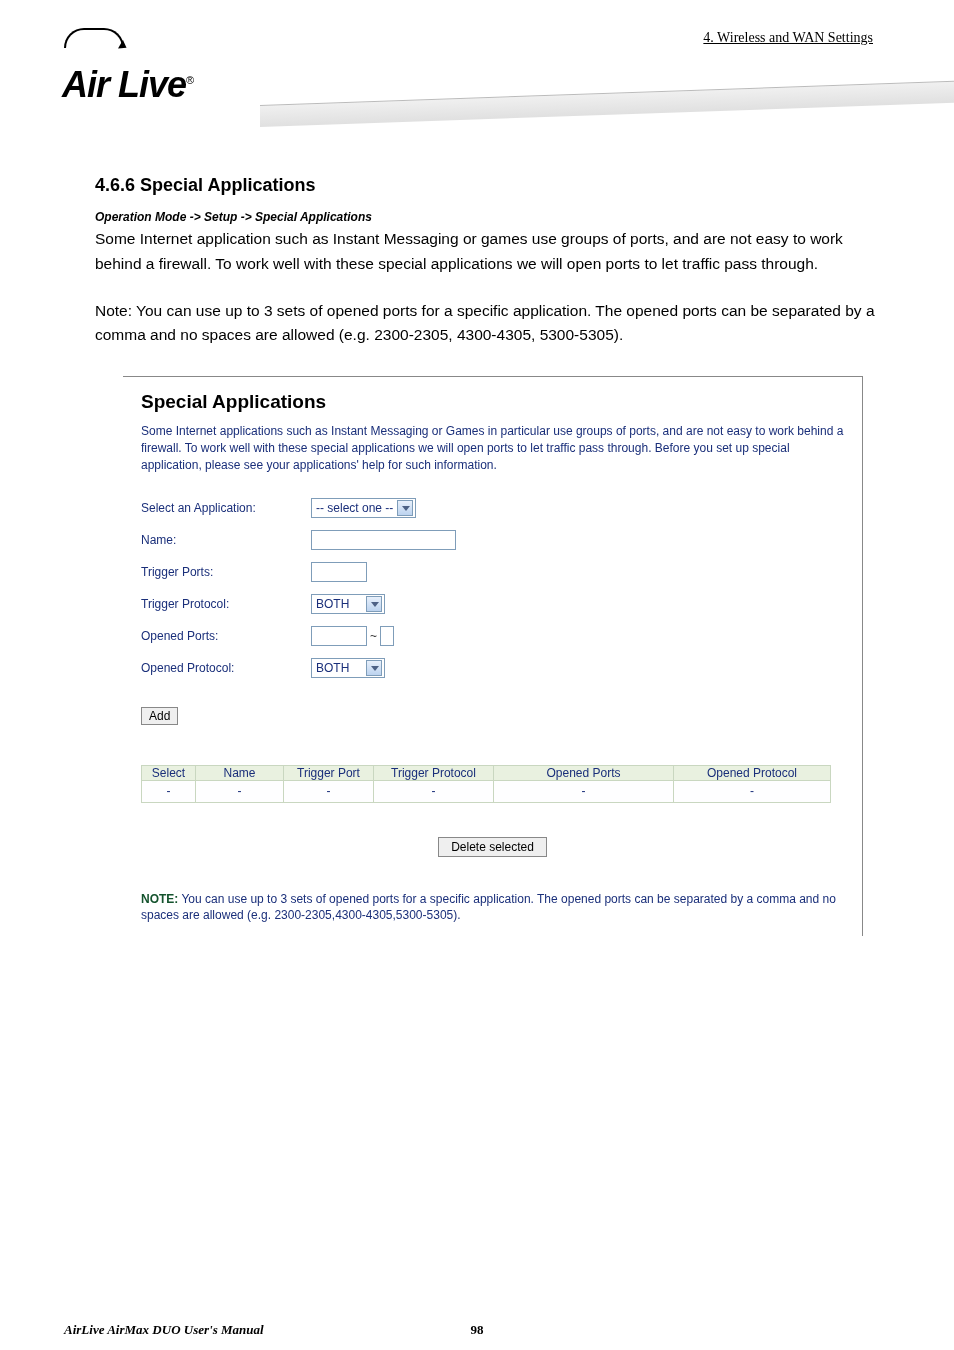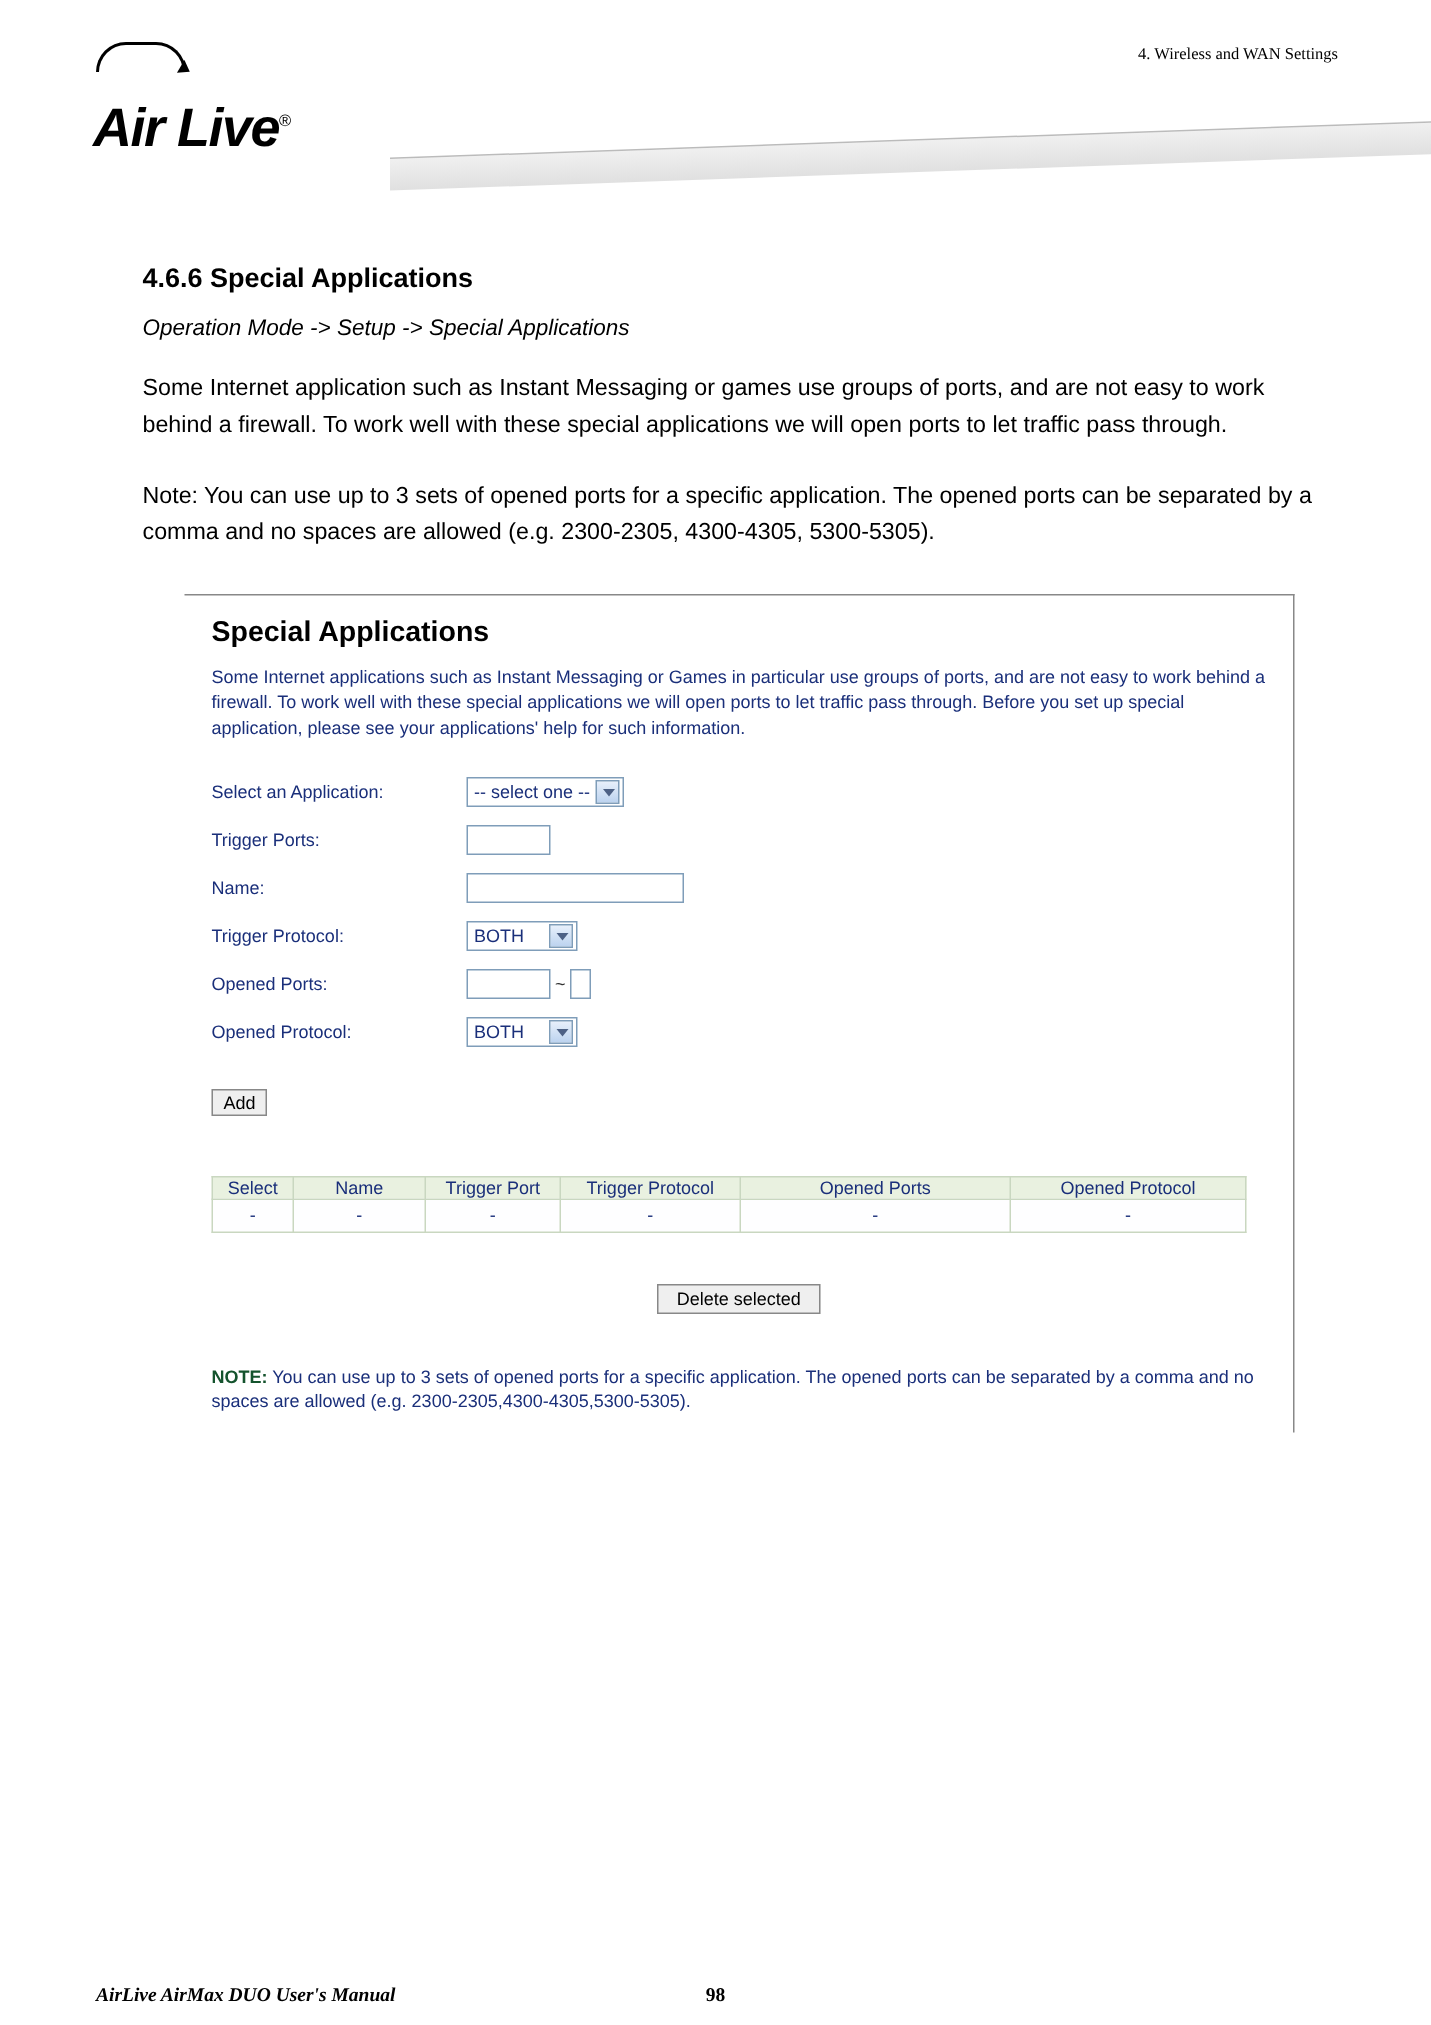--- a/index.html
+++ b/index.html
@@ -53,23 +53,24 @@
     }
     .logo-reg {
       font-size: 11px;
       vertical-align: super;
       font-style: normal;
       font-weight: normal;
     }
     .chapter-label {
       position: absolute;
       top: 30px;
-      right: 62px;
-      font-size: 11px;
+      right: 81px;
+      font-size: 14px;
       font-family: 'Times New Roman', serif;
+      text-decoration: underline;
     }
     .header-lines {
       position: absolute;
       top: 105px;
       left: 260px;
       right: 0;
       height: 50px;
     }
     .grey-band {
       position: absolute;
@@ -84,24 +85,24 @@
     }
     .content {
       padding: 50px 64px 0 95px;
     }
     .section-heading {
       font-size: 18px;
       font-weight: bold;
       margin-bottom: 14px;
     }
     .subheading {
-      font-size: 15px;
-      font-weight: normal;
+      font-size: 12px;
+      font-weight: bold;
       font-style: italic;
-      margin-bottom: 20px;
+      margin-bottom: 3px;
     }
     .para {
       font-size: 15.5px;
       line-height: 1.6;
       margin-bottom: 22px;
     }
     .screenshot {
       margin: 28px 0 0 28px;
       border: 1px solid #888;
       border-left: none;
@@ -251,27 +252,27 @@
 
     <div class="form-row">
       <span class="form-label">Select an Application:</span>
       <span class="ss-select">
         <span>-- select one --</span>
         <span class="ss-select-arrow"></span>
       </span>
     </div>
 
     <div class="form-row">
+      <span class="form-label">Name:</span>
+      <span class="ss-input"></span>
+    </div>
+
+    <div class="form-row">
       <span class="form-label">Trigger Ports:</span>
       <span class="ss-input ss-input-sm"></span>
-    </div>
-
-    <div class="form-row">
-      <span class="form-label">Name:</span>
-      <span class="ss-input"></span>
     </div>
 
     <div class="form-row">
       <span class="form-label">Trigger Protocol:</span>
       <span class="ss-select" style="width:74px;">
         <span>BOTH</span>
         <span class="ss-select-arrow" style="margin-left:auto;"></span>
       </span>
     </div>
 

